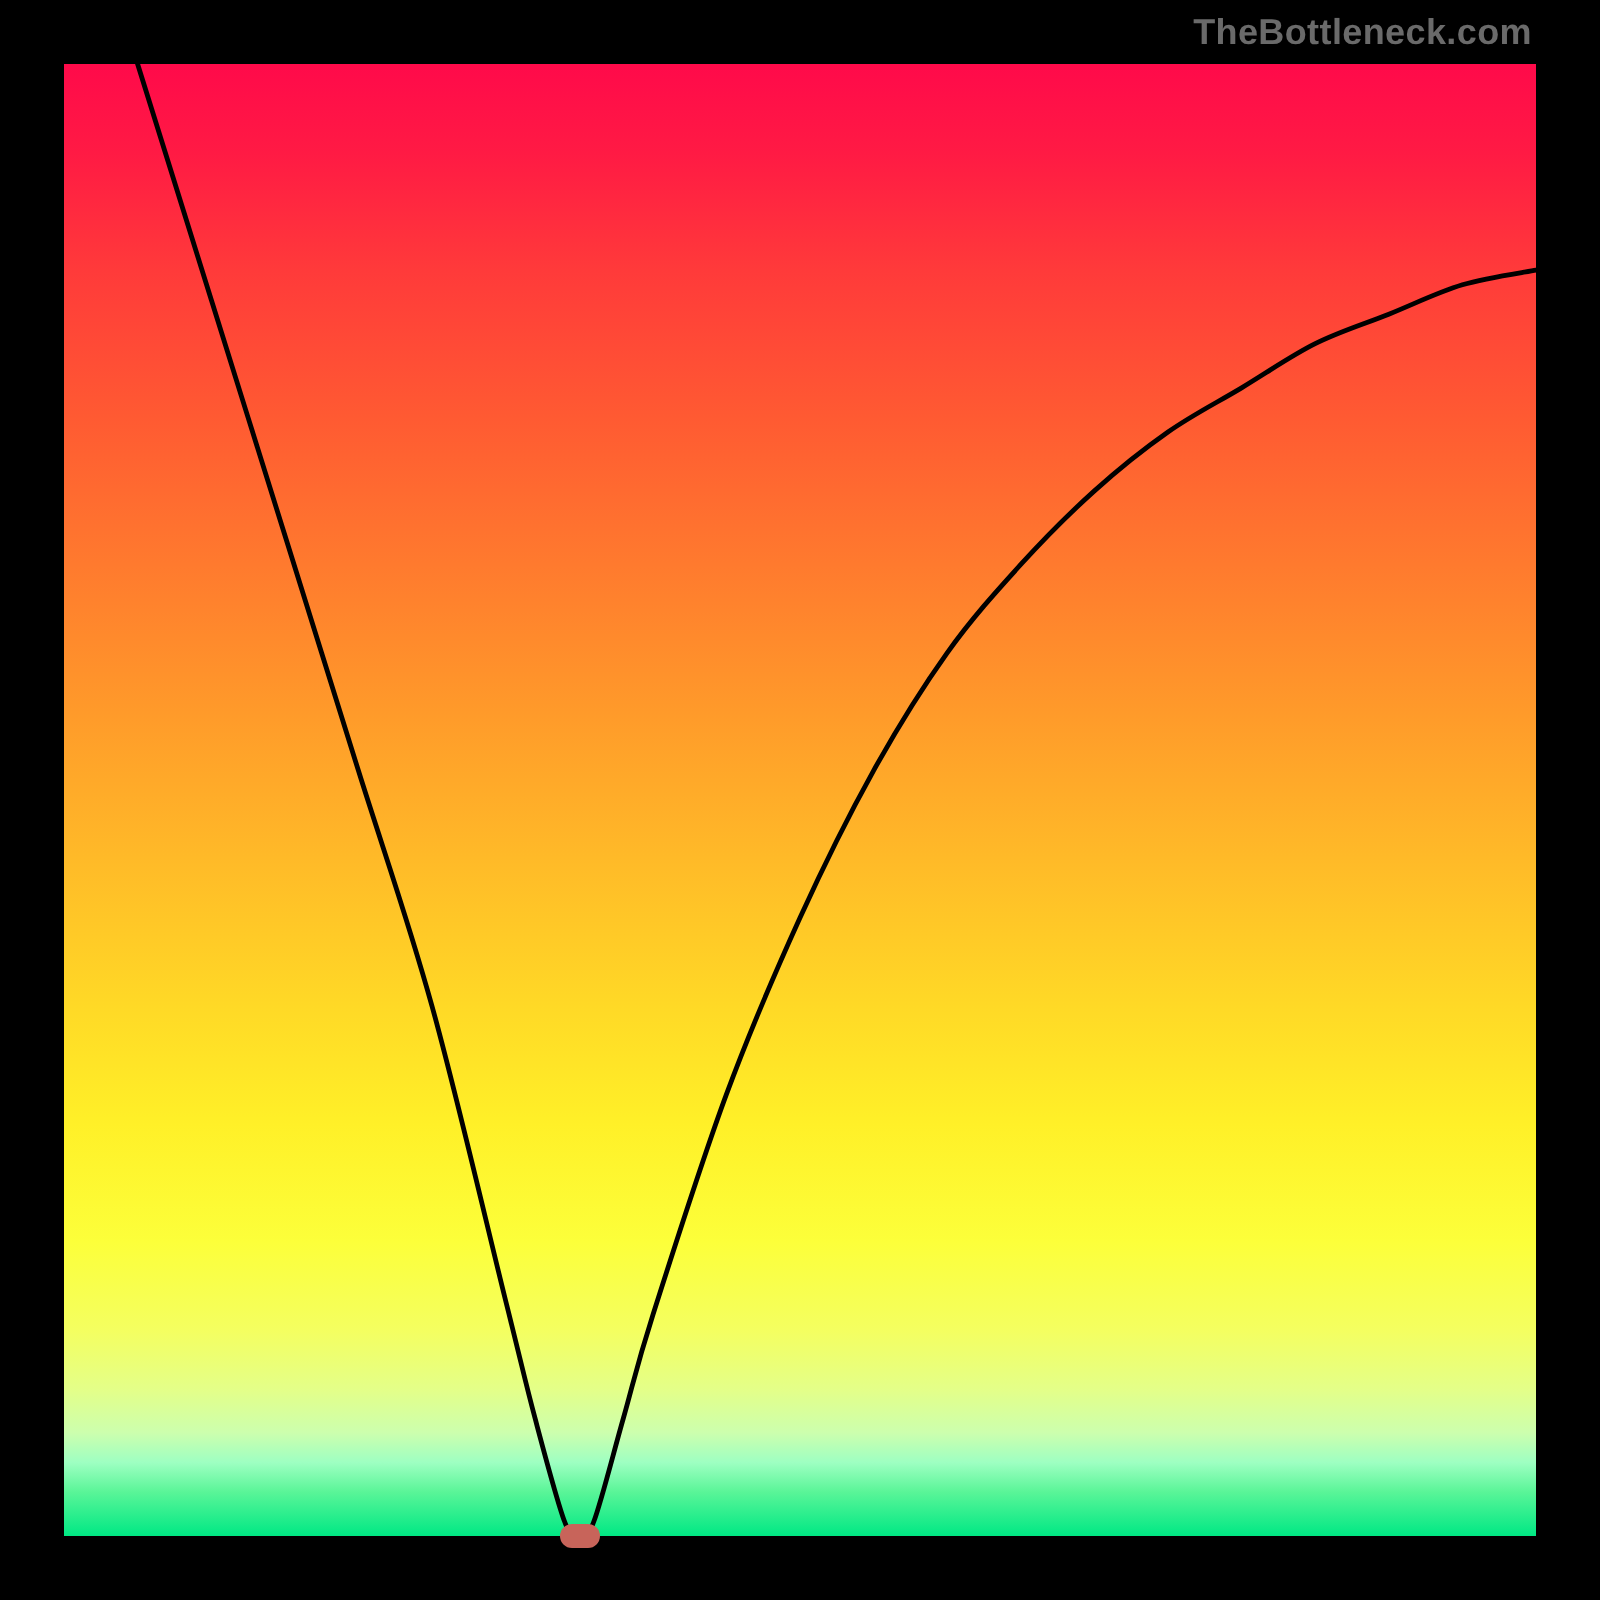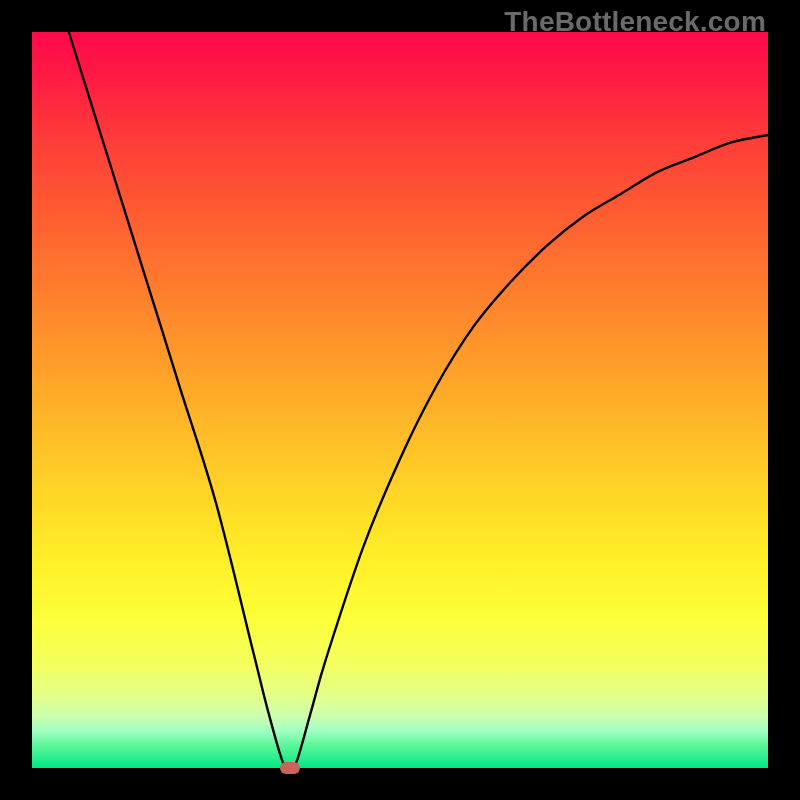--- a/index.html
+++ b/index.html
@@ -41,21 +41,21 @@
       #9effc2 95%,
       #5af598 97%,
       #00e884 100%
     );
   }
   .watermark {
     position: absolute;
     top: 6px;
     right: 34px;
     font-family: Arial, Helvetica, sans-serif;
-    font-size: 28px;
+    font-size: 18px;
     font-weight: 600;
     color: #6a6a6a;
     letter-spacing: 0.2px;
   }
   .marker {
     position: absolute;
     width: 20px;
     height: 12px;
     background: #c8645a;
     border-radius: 6px;

